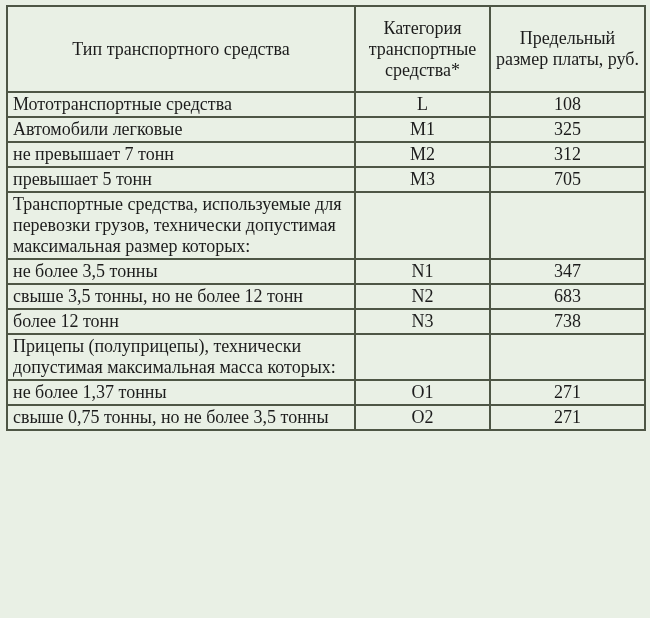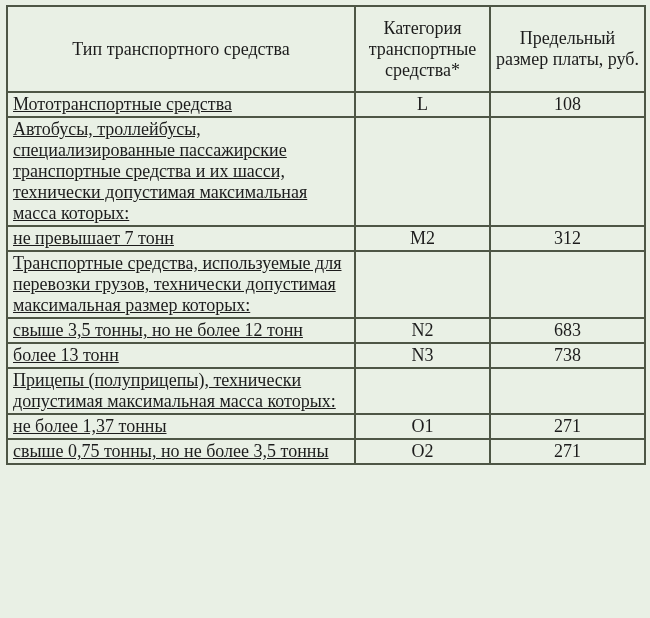--- a/index.html
+++ b/index.html
@@ -28,21 +28,21 @@
     font-size: 18px;
     line-height: 21px;
     color: #1c1c1c;
     font-weight: normal;
     overflow: hidden;
     vertical-align: middle;
   }
   thead tr { height: 86px; }
   thead th { text-align: center; }
   tbody tr { height: 23px; }
-  td.type-cell { text-align: left; text-decoration: underline; }
+  td.type-cell { text-align: left; }
   td.center-cell { text-align: center; }
 </style>
 </head>
 <body>
 
 <div class="page">
   <table class="fee-table">
     <colgroup>
       <col style="width:348px">
       <col style="width:135px">
@@ -55,41 +55,51 @@
         <th>Предельный размер платы, руб.</th>
       </tr>
     </thead>
     <tbody>
       <tr>
         <td class="type-cell">Мототранспортные средства</td>
         <td class="center-cell">L</td>
         <td class="center-cell">108</td>
       </tr>
       <tr>
-        <td class="type-cell">Автобусы, троллейбусы, специализированные пассажирские транспортные средства и их шасси, технически допустимая максимальная масса которых:</td>
-        <td class="center-cell"></td>
-        <td class="center-cell"></td>
+        <td class="type-cell">Автомобили легковые</td>
+        <td class="center-cell">M1</td>
+        <td class="center-cell">325</td>
       </tr>
       <tr>
         <td class="type-cell">не превышает 7 тонн</td>
         <td class="center-cell">M2</td>
         <td class="center-cell">312</td>
       </tr>
       <tr>
+        <td class="type-cell">превышает 5 тонн</td>
+        <td class="center-cell">M3</td>
+        <td class="center-cell">705</td>
+      </tr>
+      <tr>
         <td class="type-cell">Транспортные средства, используемые для перевозки грузов, технически допустимая максимальная размер которых:</td>
         <td class="center-cell"></td>
         <td class="center-cell"></td>
+      </tr>
+      <tr>
+        <td class="type-cell">не более 3,5 тонны</td>
+        <td class="center-cell">N1</td>
+        <td class="center-cell">347</td>
       </tr>
       <tr>
         <td class="type-cell">свыше 3,5 тонны, но не более 12 тонн</td>
         <td class="center-cell">N2</td>
         <td class="center-cell">683</td>
       </tr>
       <tr>
-        <td class="type-cell">более 13 тонн</td>
+        <td class="type-cell">более 12 тонн</td>
         <td class="center-cell">N3</td>
         <td class="center-cell">738</td>
       </tr>
       <tr>
         <td class="type-cell">Прицепы (полуприцепы), технически допустимая максимальная масса которых:</td>
         <td class="center-cell"></td>
         <td class="center-cell"></td>
       </tr>
       <tr>
         <td class="type-cell">не более 1,37 тонны</td>

